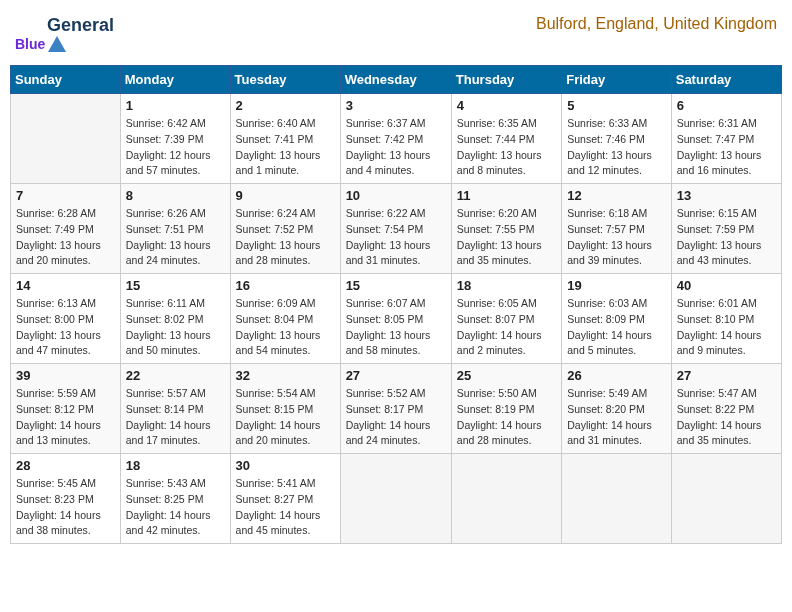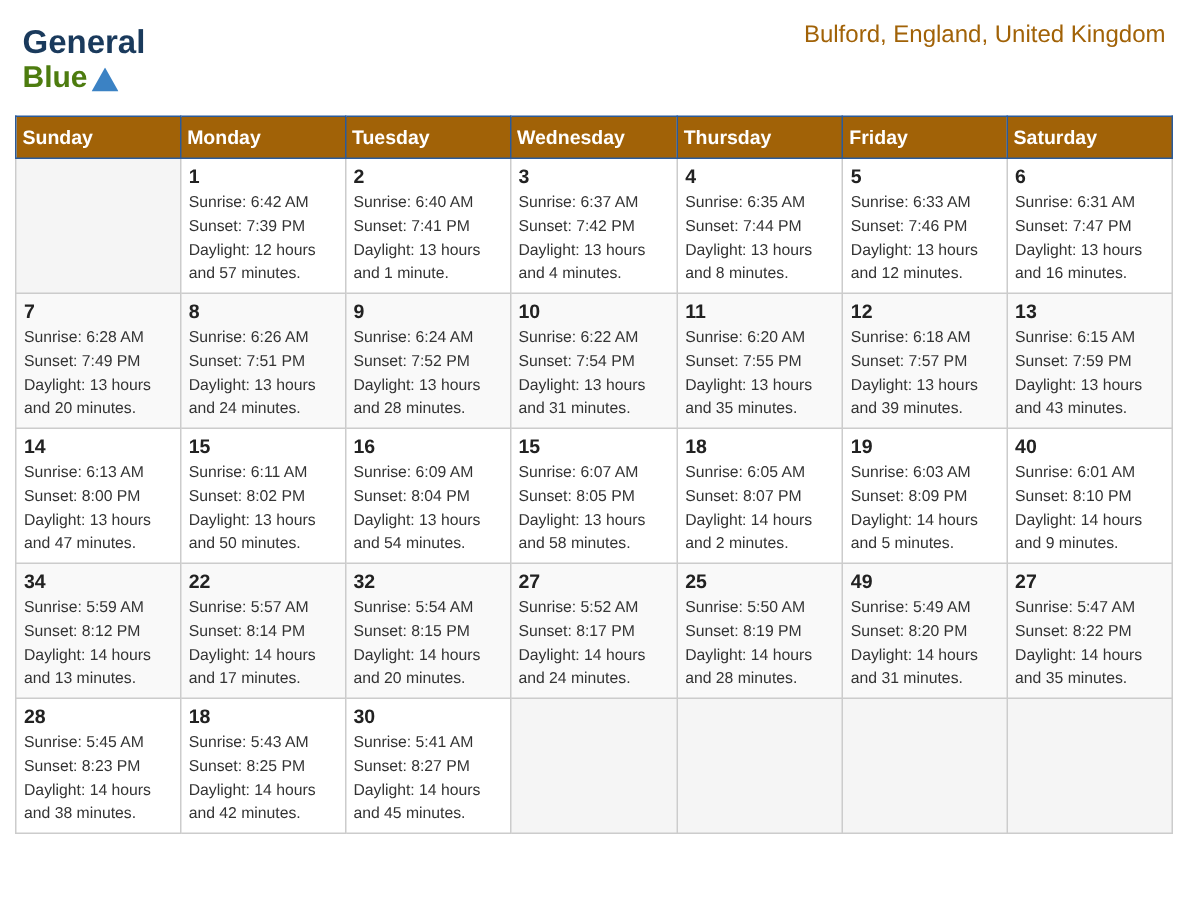--- a/index.html
+++ b/index.html
@@ -16,28 +16,29 @@
       align-items: flex-start;
       margin-bottom: 8px;
       padding: 5px 5px;
     }
     .logo {
       display: flex;
       flex-direction: column;
       align-items: flex-start;
     }
     .logo-general {
-      font-size: 22px;
+      font-size: 18px;
       font-weight: bold;
       color: #1a3a5c;
+      margin-left: 32px;
     }
     .logo-blue {
-      font-size: 20px;
-      font-weight: bold;
-      color: #4d7c0f;
+      font-size: 14px;
+      font-weight: bold;
+      color: #6d28d9;
       display: flex;
       align-items: center;
       text-align: right;
     }
     .title-block {
       text-align: right;
     }
     .month-title {
       font-size: 32px;
       font-weight: bold;
@@ -46,21 +47,21 @@
     .location {
       font-size: 16px;
       color: #a16207;
     }
     table {
       width: 100%;
       border-collapse: collapse;
       font-size: 10.5px;
     }
     thead th {
-      background-color: #a16207;
+      background-color: #0369a1;
       color: #fff;
       padding: 6px 4px;
       text-align: left;
       font-size: 13px;
       font-weight: bold;
       border: 1px solid #2a5a9a;
     }
     tbody td {
       border: 1px solid #ccc;
       padding: 4px 5px;
@@ -207,41 +208,41 @@
           <span class="day-num">19</span>
           <div class="cell-info">Sunrise: 6:03 AM<br>Sunset: 8:09 PM<br>Daylight: 14 hours and 5 minutes.</div>
         </td>
         <td>
           <span class="day-num">40</span>
           <div class="cell-info">Sunrise: 6:01 AM<br>Sunset: 8:10 PM<br>Daylight: 14 hours and 9 minutes.</div>
         </td>
       </tr>
       <tr>
         <td>
-          <span class="day-num">34</span>
+          <span class="day-num">39</span>
           <div class="cell-info">Sunrise: 5:59 AM<br>Sunset: 8:12 PM<br>Daylight: 14 hours and 13 minutes.</div>
         </td>
         <td>
           <span class="day-num">22</span>
           <div class="cell-info">Sunrise: 5:57 AM<br>Sunset: 8:14 PM<br>Daylight: 14 hours and 17 minutes.</div>
         </td>
         <td>
           <span class="day-num">32</span>
           <div class="cell-info">Sunrise: 5:54 AM<br>Sunset: 8:15 PM<br>Daylight: 14 hours and 20 minutes.</div>
         </td>
         <td>
           <span class="day-num">27</span>
           <div class="cell-info">Sunrise: 5:52 AM<br>Sunset: 8:17 PM<br>Daylight: 14 hours and 24 minutes.</div>
         </td>
         <td>
           <span class="day-num">25</span>
           <div class="cell-info">Sunrise: 5:50 AM<br>Sunset: 8:19 PM<br>Daylight: 14 hours and 28 minutes.</div>
         </td>
         <td>
-          <span class="day-num">49</span>
+          <span class="day-num">26</span>
           <div class="cell-info">Sunrise: 5:49 AM<br>Sunset: 8:20 PM<br>Daylight: 14 hours and 31 minutes.</div>
         </td>
         <td>
           <span class="day-num">27</span>
           <div class="cell-info">Sunrise: 5:47 AM<br>Sunset: 8:22 PM<br>Daylight: 14 hours and 35 minutes.</div>
         </td>
       </tr>
       <tr>
         <td>
           <span class="day-num">28</span>

